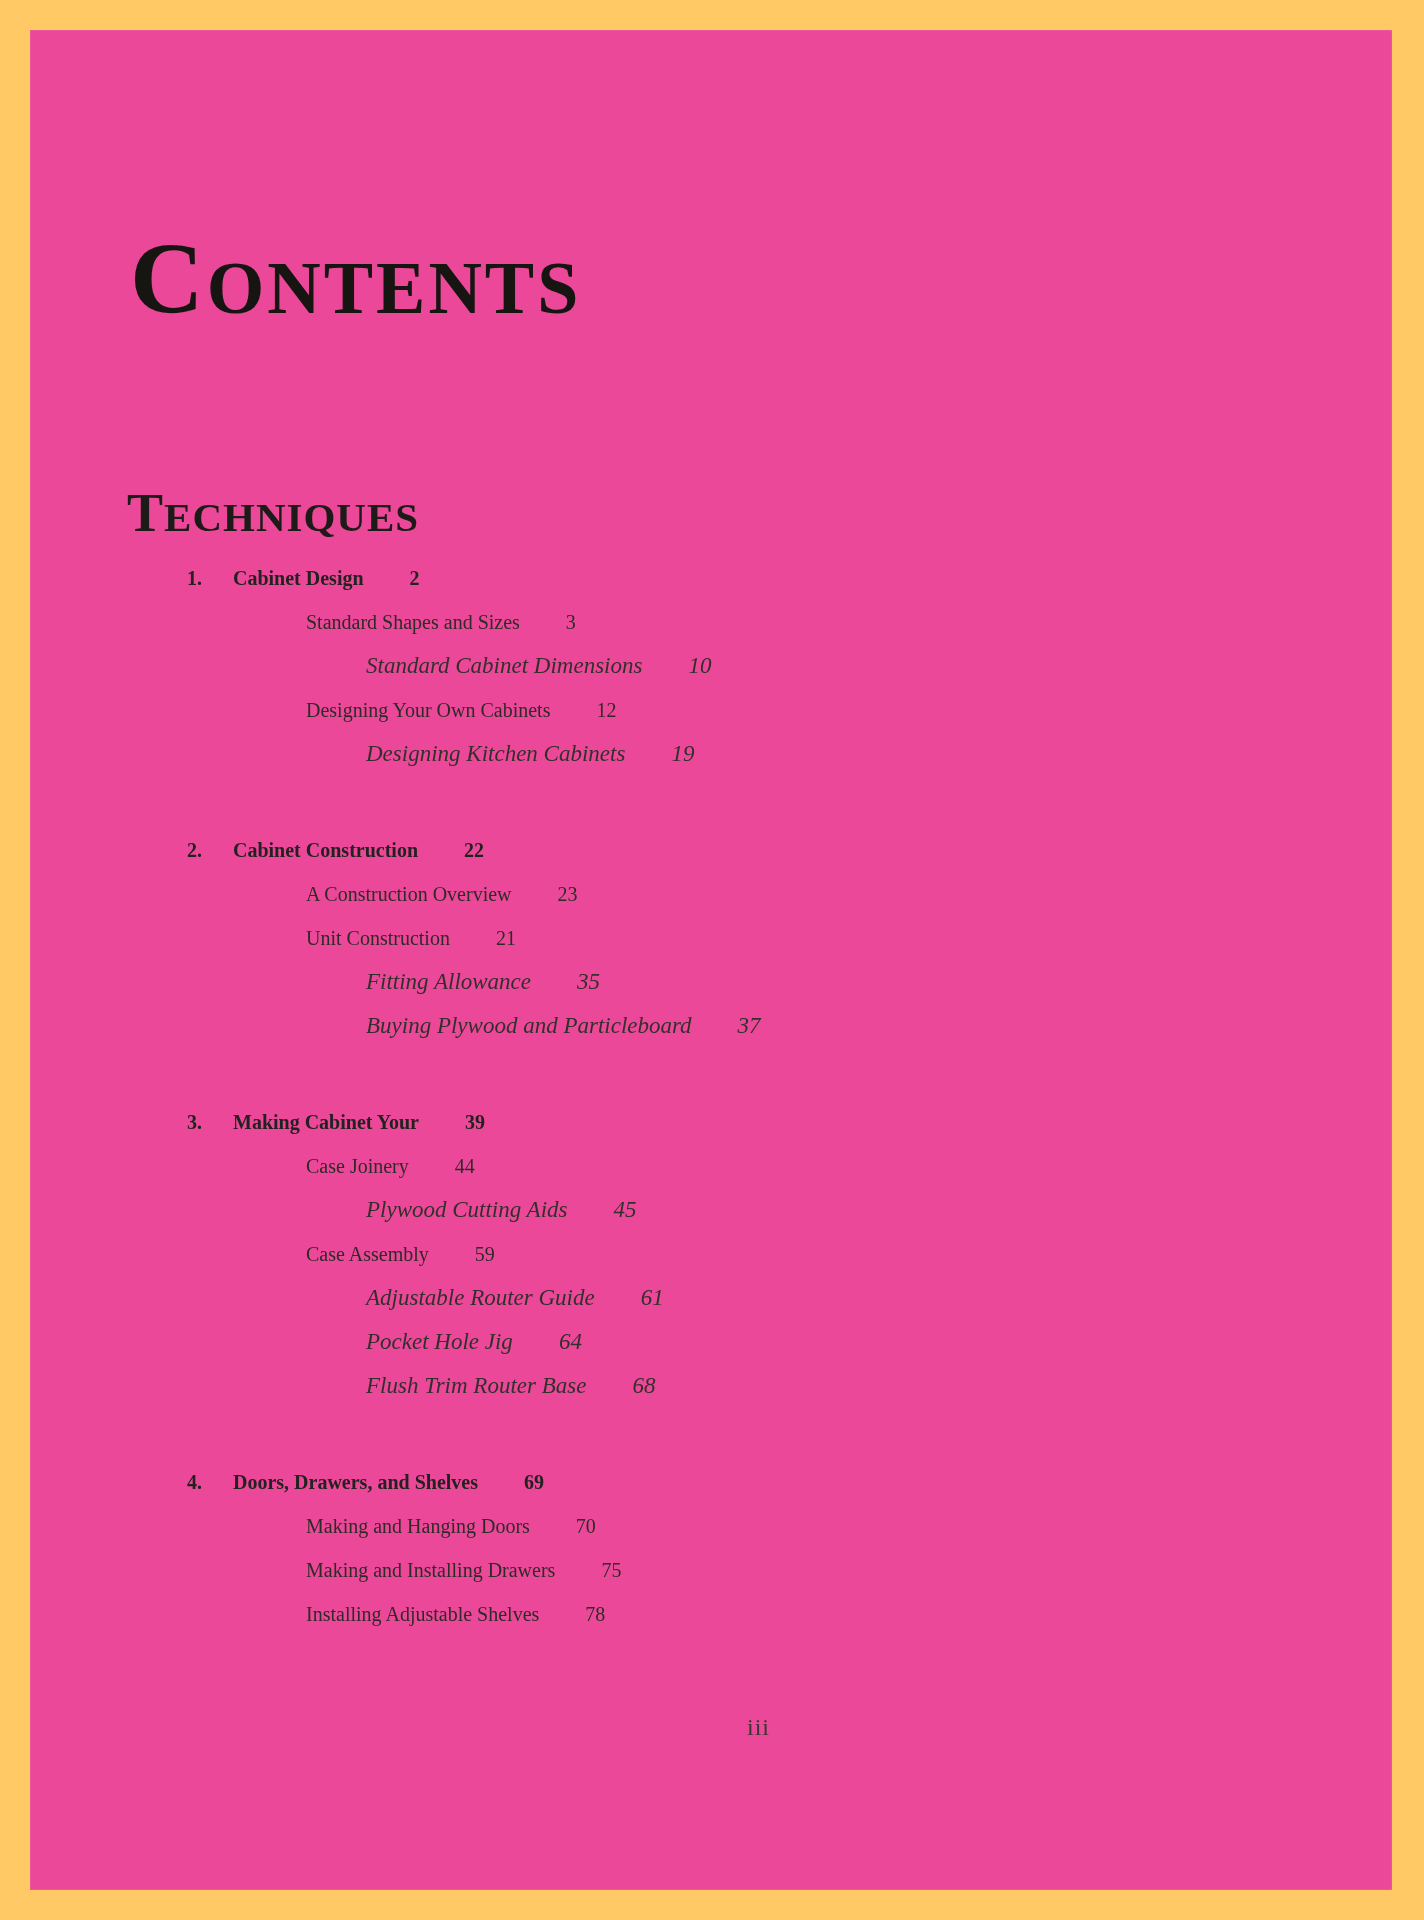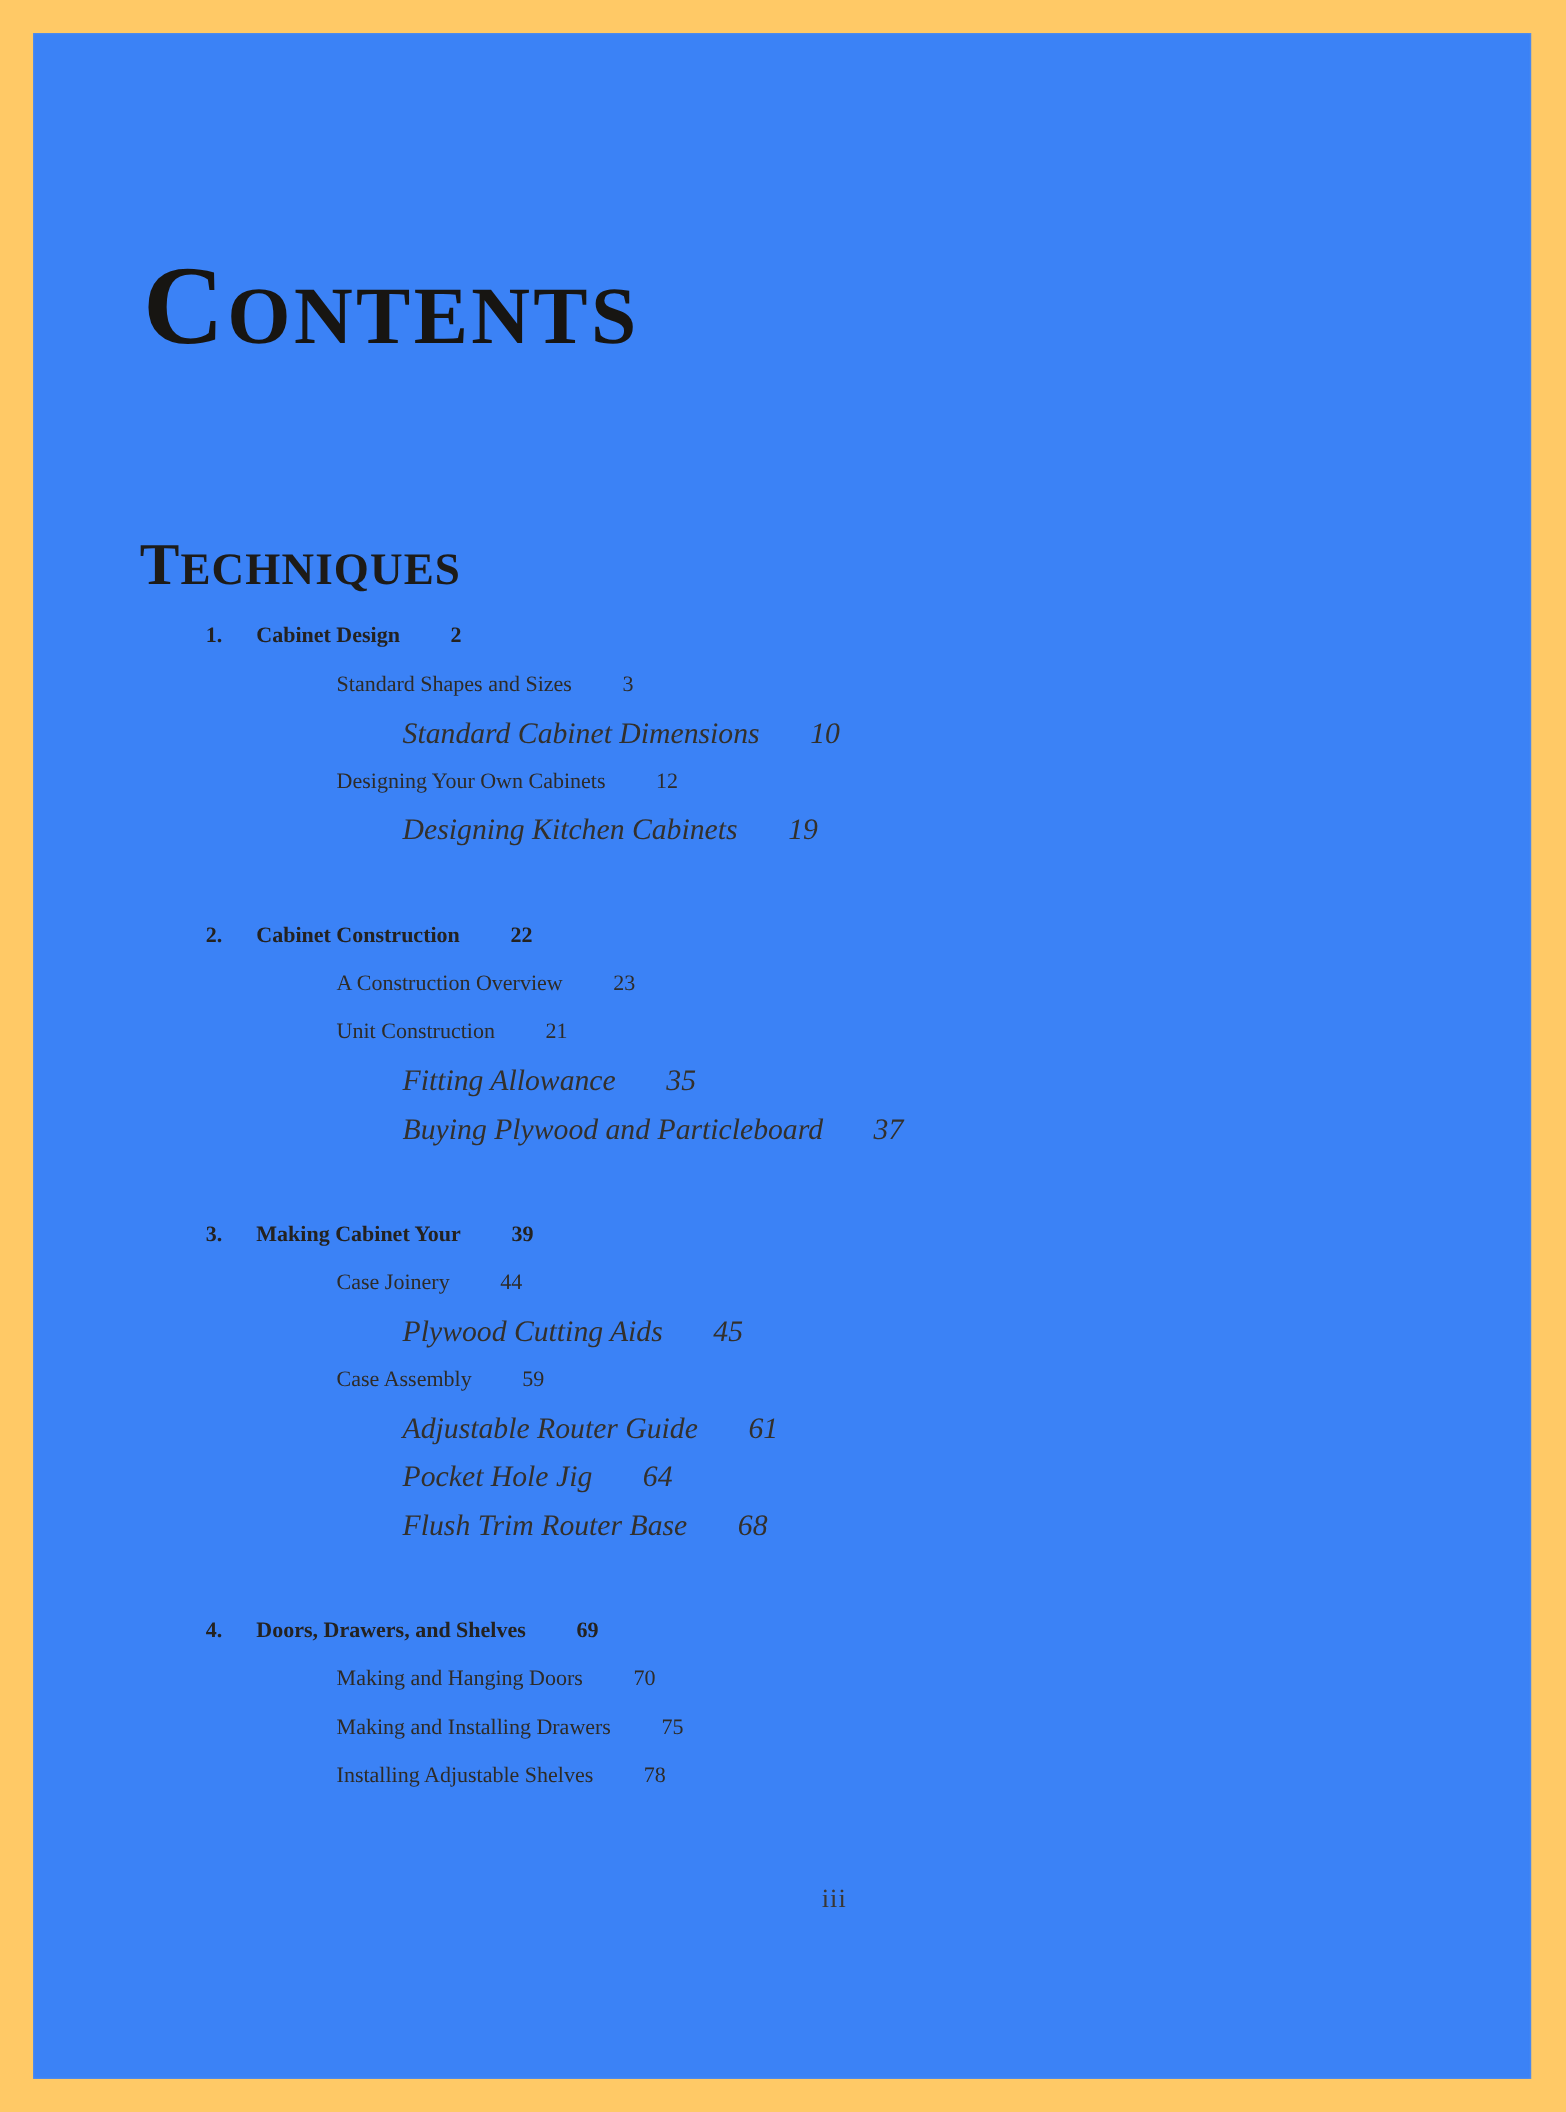--- a/index.html
+++ b/index.html
@@ -10,21 +10,21 @@
   }
   .frame {
     position: relative;
     width: 1424px; height: 1920px;
     background: #FFC966;
     overflow: hidden;
   }
   .page {
     position: absolute;
     left: 30px; top: 30px; right: 32px; bottom: 30px;
-    background: #3b82f6;
+    background: #ec4899;
     box-shadow: inset 0 0 2px rgba(255,220,150,0.35);
   }
 
   
   .book-title {
     position: absolute;
     left: 100px; top: 198px;
     margin: 0;
     font-weight: bold;
     color: #171512;
@@ -69,21 +69,21 @@
     color: #242220;
   }
   .line.lvl1 .num {
     display: inline-block;
     width: 46px;
   }
   .line.lvl2 { padding-left: 276px; }
   .line.lvl3 {
     padding-left: 336px;
     font-style: italic;
-    font-size: 27px;
+    font-size: 23px;
     color: #33302c;
   }
   .pg { margin-left: 46px; }
 
   
   .folio {
     position: absolute;
     left: 660px; top: 1684px;
     width: 80px;
     text-align: right;

